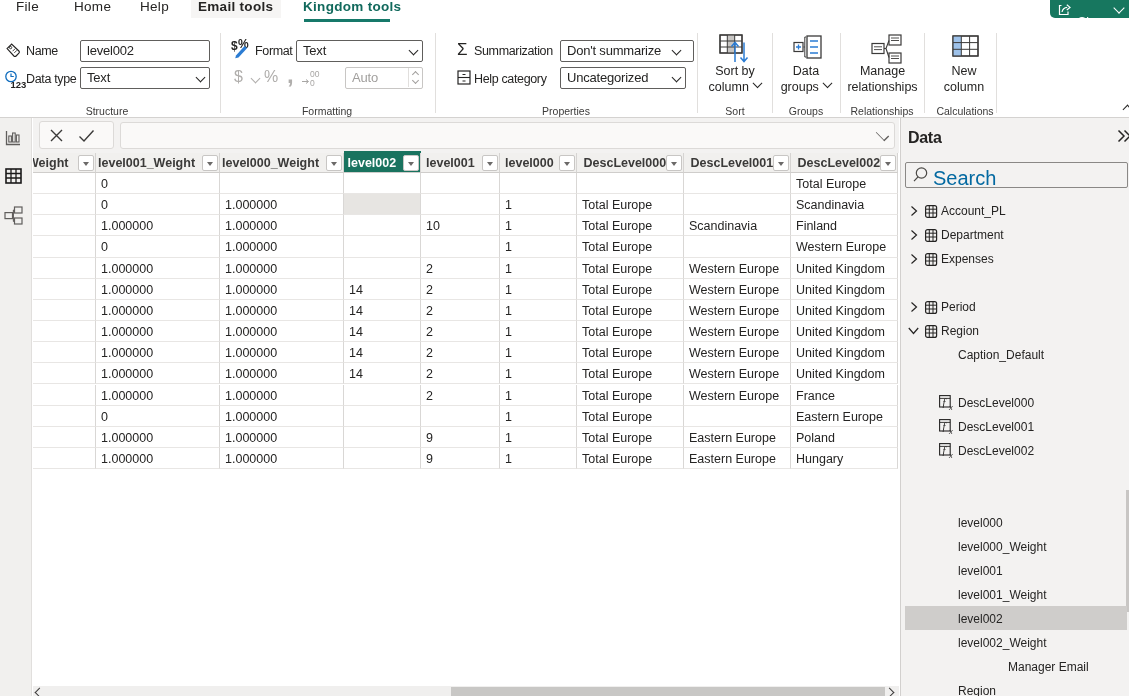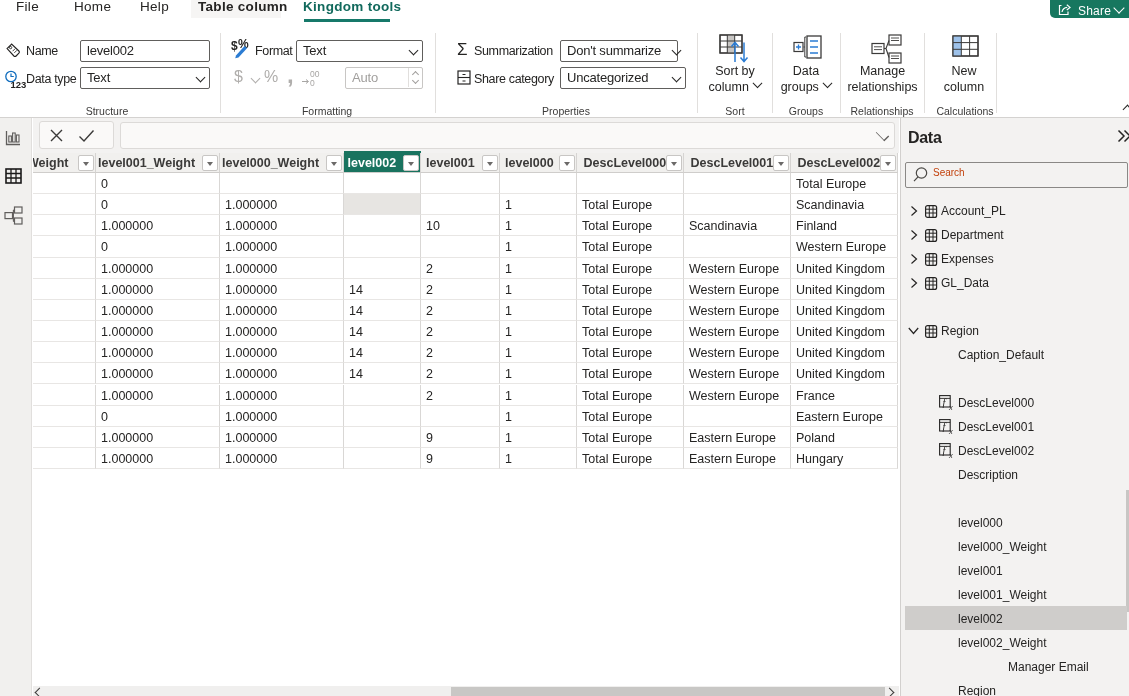--- a/index.html
+++ b/index.html
@@ -16,31 +16,31 @@
 .bcell{background:#fff;border-right:1px solid #d9d7d5;border-bottom:1px solid #e8e6e4;padding:4px 0 0 5px;white-space:nowrap;overflow:hidden;color:#252423}
 .fbtn{position:absolute;top:2px;width:16px;height:16px;background:#fff;border:1px solid #c8c6c4;border-radius:2px}
 .ftri{position:absolute;left:4px;top:6px;width:0;height:0;border-left:3.5px solid transparent;border-right:3.5px solid transparent;border-top:4.5px solid #6b6968}
 </style></head>
 <body>
 
 <div class="abs" style="left:191px;top:0;width:90px;height:18px;background:#f6f5f4"></div>
 <div class="tab" style="left:16px">File</div>
 <div class="tab" style="left:74px">Home</div>
 <div class="tab" style="left:140px">Help</div>
-<div class="tab" style="left:198px;font-weight:700">Table column</div>
+<div class="tab" style="left:198px;font-weight:700">Email tools</div>
 <div class="tab" style="left:303px;font-weight:700;color:#11695c">Kingdom tools</div>
 <div class="abs" style="left:304px;top:19px;width:86px;height:3px;background:#16796a"></div>
 
 <div class="abs" style="left:1050px;top:0;width:79px;height:17.5px;background:#17775f;border-radius:0 0 0 5px;color:#fff">
   <svg class="abs" style="left:7px;top:2px" width="15" height="14" viewBox="0 0 15 14">
       <path d="M4.5 3.5 H2.5 V12.5 H11 V9.5" fill="none" stroke="#fff" stroke-width="1.2"></path>
       <path d="M5 10 C5.6 6.8 7.6 5.4 10.2 5.3" fill="none" stroke="#fff" stroke-width="1.2"></path>
       <path d="M9.8 2.8 L13 5.4 L9.8 8" fill="none" stroke="#fff" stroke-width="1.2"></path>
     </svg>
-  <span class="abs" style="left:28px;top:4px;font-size:12px;letter-spacing:0.2px">Share</span>
+  <span class="abs" style="left:28px;top:15px;font-size:12px;letter-spacing:0.2px">Share</span>
   <div class="abs" style="left:65px;top:3.5px;width:8px;height:8px;border-right:1.4px solid #fff;border-bottom:1.4px solid #fff;transform:rotate(45deg)"></div>
 </div>
 
 <svg class="abs" style="left:6px;top:43px" width="15" height="15" viewBox="0 0 15 15">
     <path d="M5.6 1.1 L1.1 5.6 L7.9 13 C8.5 13.6 9.5 13.6 10.1 13 L12.9 10.2 C13.5 9.6 13.5 8.6 12.9 8 L5.6 1.1 Z" fill="none" stroke="#252423" stroke-width="1.15"></path>
     <circle cx="4.6" cy="4.6" r="1.15" fill="none" stroke="#252423" stroke-width="0.9"></circle>
     <path d="M6.6 8.2 L9.2 5.6 M8.3 9.9 L10.9 7.3" stroke="#252423" stroke-width="0.85"></path>
   </svg>
 <div class="rlabel" style="left:26px;top:40px">Name</div>
 <div class="rbox" style="left:80px;top:40px;width:130px">level002</div>
@@ -80,28 +80,28 @@
   <div class="abs" style="left:62px;top:0;width:15px;height:19px;border-left:1px solid #e1dfdd">
     <div class="abs" style="left:4px;top:4px;width:5px;height:5px;border-right:1px solid #a19f9d;border-bottom:1px solid #a19f9d;transform:rotate(-135deg)"></div>
     <div class="abs" style="left:4px;top:10px;width:5px;height:5px;border-right:1px solid #a19f9d;border-bottom:1px solid #a19f9d;transform:rotate(45deg)"></div>
   </div>
 </div>
 <div class="glabel" style="left:277px;width:100px">Formatting</div>
 <div class="sep" style="left:435px"></div>
 
 <div class="abs" style="left:457px;top:40px;font-size:17px;font-weight:400;color:#252423">Σ</div>
 <div class="rlabel" style="left:474px;top:40px">Summarization</div>
-<div class="rbox" style="left:560px;top:40px;width:118px">Don't summarize</div>
+<div class="rbox" style="left:560px;top:40px;width:134px">Don't summarize</div>
 <div class="chevd" style="left:673px;top:46.5px"></div>
 <svg class="abs" style="left:457px;top:70px" width="15" height="16" viewBox="0 0 15 16">
     <rect x="1" y="1" width="12" height="13" fill="none" stroke="#252423" stroke-width="1.2"></rect>
     <path d="M1 7.5 H13" stroke="#252423" stroke-width="1.1"></path>
     <path d="M5.5 4.5 H8.5 M5.5 11 H8.5" stroke="#252423" stroke-width="1.2"></path>
   </svg>
-<div class="rlabel" style="left:474px;top:68px">Share category</div>
+<div class="rlabel" style="left:474px;top:68px">Help category</div>
 <div class="rbox" style="left:560px;top:67px;width:126px">Uncategorized</div>
 <div class="chevd" style="left:673px;top:74px"></div>
 <div class="glabel" style="left:516px;width:100px">Properties</div>
 <div class="sep" style="left:697px"></div>
 
 <div class="abs" style="left:699px;top:30px;width:72px">
   <svg class="abs" style="left:20px;top:4px" width="32" height="32" viewBox="0 0 32 32">
     <rect x="1" y="1" width="22" height="18" fill="#fff" stroke="#3b3a39" stroke-width="1.2"></rect>
     <rect x="8.3" y="1" width="7.4" height="18" fill="#c8c6c4"></rect>
     <path d="M1 7 H23 M1 13 H23 M8.3 1 V19 M15.7 1 V19" stroke="#3b3a39" stroke-width="1"></path>
@@ -379,21 +379,21 @@
 <div class="abs" style="left:1126px;top:490px;width:3px;height:122px;background:#c8c6c4"></div>
 <div class="abs" style="left:908px;top:129px;font-size:16px;letter-spacing:-0.3px;font-weight:700;color:#252423">Data</div>
 <svg class="abs" style="left:1117px;top:129px" width="14" height="14" viewBox="0 0 14 14">
     <path d="M1.5 1.5 L7 7 L1.5 12.5 M7.5 1.5 L13 7 L7.5 12.5" fill="none" stroke="#252423" stroke-width="1.5"></path>
   </svg>
 <div class="abs" style="left:905px;top:162px;width:223px;height:26px;border:1px solid #8a8886;border-radius:2px"></div>
 <svg class="abs" style="left:913px;top:165px" width="17" height="18" viewBox="0 0 17 18">
     <circle cx="8.5" cy="8" r="5.2" fill="none" stroke="#4a4845" stroke-width="1.2"></circle>
     <path d="M4.8 11.8 L0.8 16.2" stroke="#4a4845" stroke-width="1.2" transform="translate(0.2,0)"></path>
   </svg>
-<div class="abs" style="left:933px;top:167px;font-size:10px;color:#c2410c">Search</div>
+<div class="abs" style="left:933px;top:167px;font-size:20px;color:#0369a1">Search</div>
 <div class="abs" style="left:900px;top:198px;width:229px;height:498px;overflow:hidden;font-size:12px;color:#252423">
 <div class="abs" style="left:0;top:0px;width:229px;height:24px;">
 <svg class="abs" style="left:9px;top:8px" width="10" height="10" viewBox="0 0 10 10">
         <path d="M2.5 0.5 L7.5 5 L2.5 9.5" fill="none" stroke="#252423" stroke-width="1.2"></path>
       </svg>
 <svg class="abs" style="left:25px;top:7px" width="13" height="13" viewBox="0 0 13 13">
         <rect x="0.6" y="0.6" width="11" height="11.8" rx="2" fill="none" stroke="#252423" stroke-width="1.2"></rect>
         <path d="M0.6 4.2 H11.6 M0.6 8 H11.6 M4.3 0.6 V12.4 M8 0.6 V12.4" stroke="#252423" stroke-width="1"></path>
       </svg>
 <span class="abs" style="left:41px;top:5.5px">Account_PL</span>
@@ -411,29 +411,29 @@
 <div class="abs" style="left:0;top:24px;width:229px;height:24px;">
 <svg class="abs" style="left:9px;top:8px" width="10" height="10" viewBox="0 0 10 10">
         <path d="M2.5 0.5 L7.5 5 L2.5 9.5" fill="none" stroke="#252423" stroke-width="1.2"></path>
       </svg>
 <svg class="abs" style="left:25px;top:7px" width="13" height="13" viewBox="0 0 13 13">
         <rect x="0.6" y="0.6" width="11" height="11.8" rx="2" fill="none" stroke="#252423" stroke-width="1.2"></rect>
         <path d="M0.6 4.2 H11.6 M0.6 8 H11.6 M4.3 0.6 V12.4 M8 0.6 V12.4" stroke="#252423" stroke-width="1"></path>
       </svg>
 <span class="abs" style="left:41px;top:5.5px">Department</span>
 </div>
-<div class="abs" style="left:0;top:72px;width:229px;height:24px;">
+<div class="abs" style="left:0;top:96px;width:229px;height:24px;">
 <svg class="abs" style="left:9px;top:8px" width="10" height="10" viewBox="0 0 10 10">
         <path d="M2.5 0.5 L7.5 5 L2.5 9.5" fill="none" stroke="#252423" stroke-width="1.2"></path>
       </svg>
 <svg class="abs" style="left:25px;top:7px" width="13" height="13" viewBox="0 0 13 13">
         <rect x="0.6" y="0.6" width="11" height="11.8" rx="2" fill="none" stroke="#252423" stroke-width="1.2"></rect>
         <path d="M0.6 4.2 H11.6 M0.6 8 H11.6 M4.3 0.6 V12.4 M8 0.6 V12.4" stroke="#252423" stroke-width="1"></path>
       </svg>
-<span class="abs" style="left:41px;top:5.5px">GL_Data</span>
+<span class="abs" style="left:41px;top:5.5px">Period</span>
 </div>
 <div class="abs" style="left:0;top:120px;width:229px;height:24px;">
 <svg class="abs" style="left:8px;top:9px" width="11" height="9" viewBox="0 0 11 9">
         <path d="M0.8 1 L5.5 6.5 L10.2 1" fill="none" stroke="#252423" stroke-width="1.2"></path>
       </svg>
 <svg class="abs" style="left:25px;top:7px" width="13" height="13" viewBox="0 0 13 13">
         <rect x="0.6" y="0.6" width="11" height="11.8" rx="2" fill="none" stroke="#252423" stroke-width="1.2"></rect>
         <path d="M0.6 4.2 H11.6 M0.6 8 H11.6 M4.3 0.6 V12.4 M8 0.6 V12.4" stroke="#252423" stroke-width="1"></path>
       </svg>
 <span class="abs" style="left:41px;top:5.5px">Region</span>
@@ -461,23 +461,20 @@
 </div>
 <div class="abs" style="left:0;top:240px;width:229px;height:24px;">
 <svg class="abs" style="left:39px;top:5px" width="16" height="16" viewBox="0 0 16 16">
         <rect x="0.6" y="0.6" width="10.6" height="11.4" fill="none" stroke="#252423" stroke-width="1.1"></rect>
         <path d="M0.6 3.4 H11.2" stroke="#252423" stroke-width="0.9"></path>
         <text x="3.4" y="11.2" font-size="10.5" font-style="italic" font-family="Liberation Serif,serif" fill="#252423">f</text>
         <text x="10" y="15.3" font-size="7.5" font-style="italic" fill="#252423">x</text>
       </svg>
 <span class="abs" style="left:58px;top:5.5px">DescLevel002</span>
 </div>
-<div class="abs" style="left:0;top:264px;width:229px;height:24px;">
-<span class="abs" style="left:58px;top:5.5px">Description</span>
-</div>
 <div class="abs" style="left:0;top:312px;width:229px;height:24px;">
 <span class="abs" style="left:58px;top:5.5px">level000</span>
 </div>
 <div class="abs" style="left:0;top:336px;width:229px;height:24px;">
 <span class="abs" style="left:58px;top:5.5px">level000_Weight</span>
 </div>
 <div class="abs" style="left:0;top:360px;width:229px;height:24px;">
 <span class="abs" style="left:58px;top:5.5px">level001</span>
 </div>
 <div class="abs" style="left:0;top:384px;width:229px;height:24px;">

